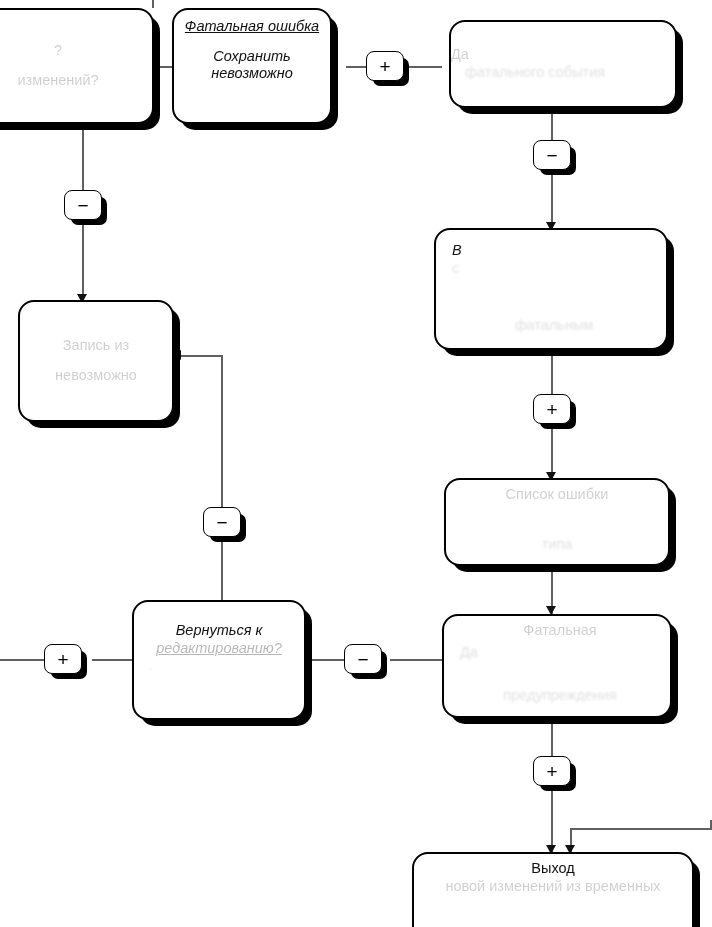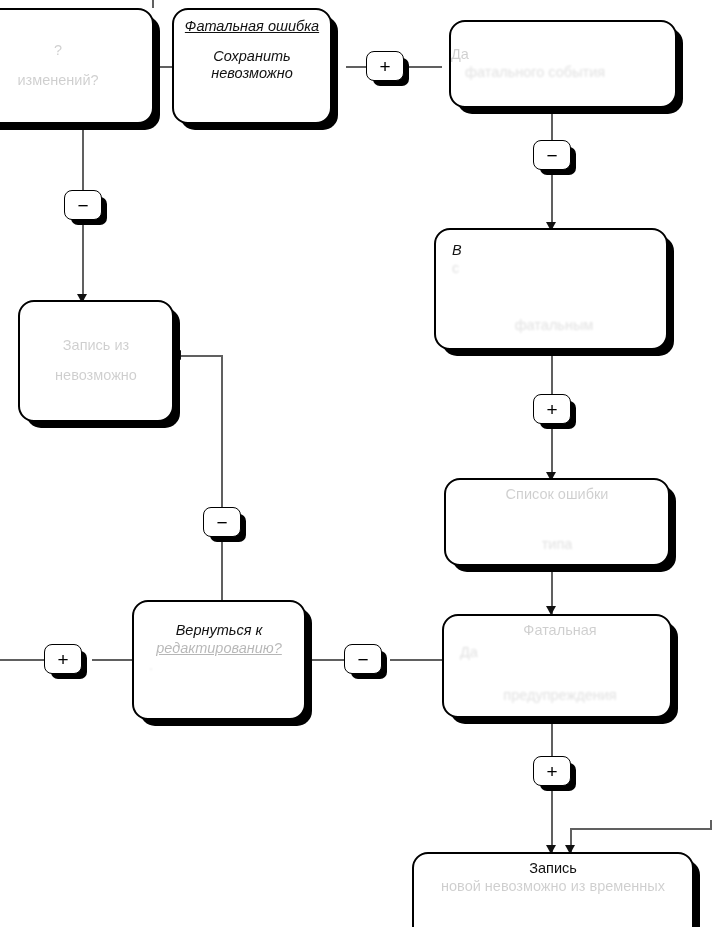--- a/index.html
+++ b/index.html
@@ -188,22 +188,22 @@
     <span class="ln faded-most" style="text-align:center; width:100%; margin-top:26px;">предупреждения</span>
   </div>
 
   <div class="node" style="left:132px; top:600px; width:174px; height:120px; padding-top:20px;">
     <span class="ln ital">Вернуться к</span>
     <span class="ln ital faded">редактированию?</span>
     <span class="ln faded-most" style="text-align:left; width:100%; padding-left:10px;">.</span>
   </div>
 
   <div class="node" style="left:412px; top:852px; width:282px; height:90px; padding-top:6px;">
-    <span class="ln">Запись</span>
-    <span class="ln faded-more">новой невозможно из временных</span>
+    <span class="ln">Выход</span>
+    <span class="ln faded-more">новой изменений из временных</span>
   </div>
 
   <div class="chip" style="left:366px; top:51px;">
     <span>+</span>
   </div>
 
   <div class="chip" style="left:64px; top:190px;">
     <span>−</span>
   </div>
 

